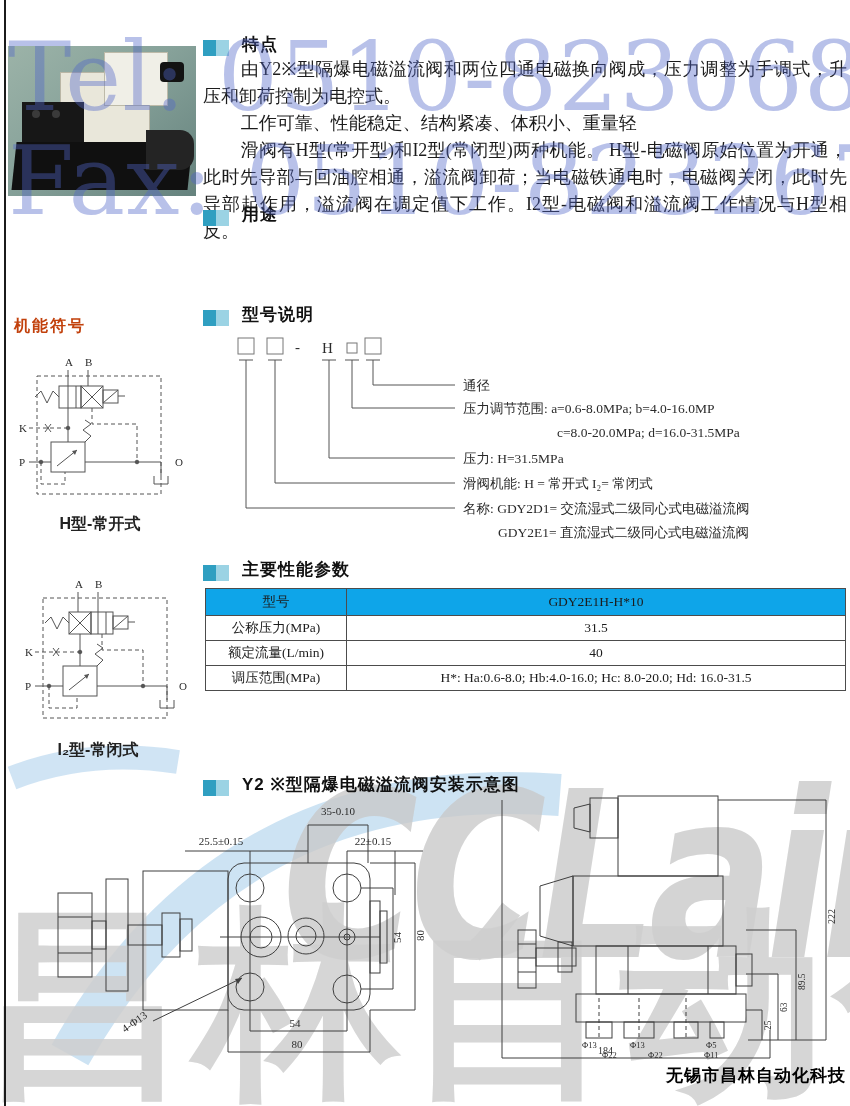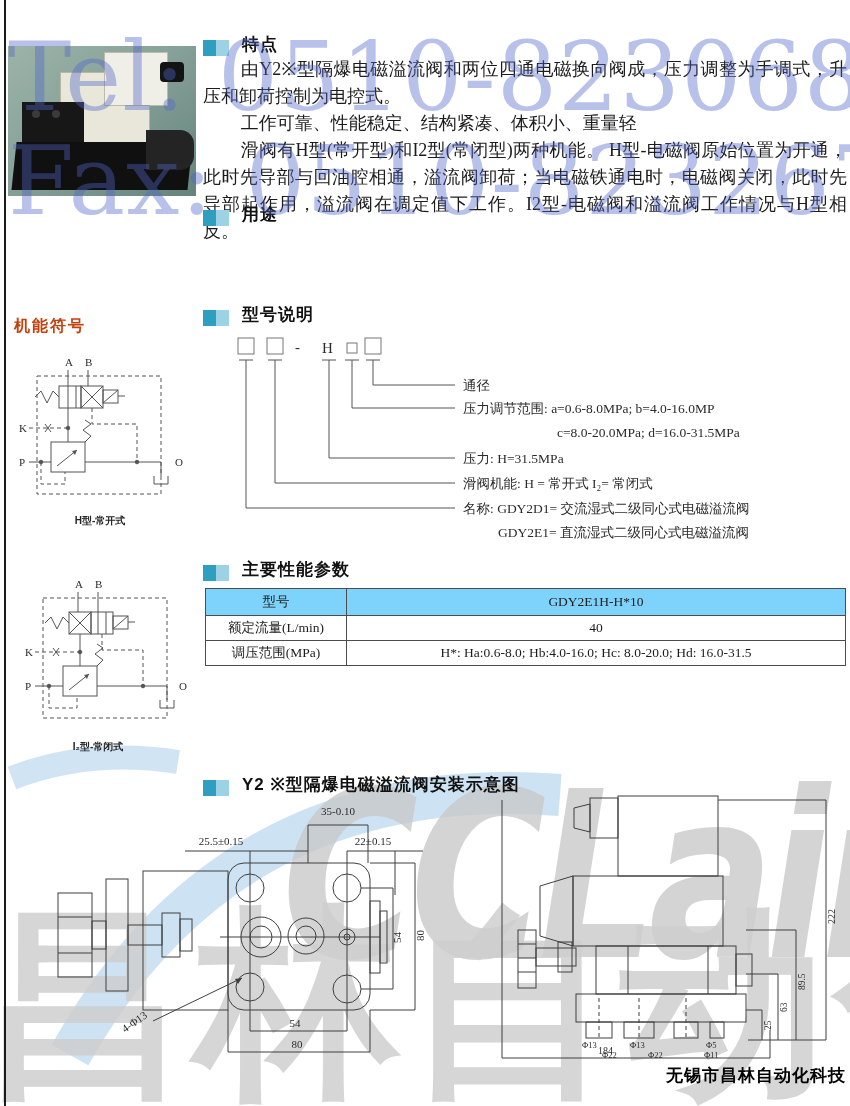--- a/index.html
+++ b/index.html
@@ -26,26 +26,26 @@
              color:#111;letter-spacing:1px;}
   
   .para{position:absolute;z-index:10;font-size:18px;line-height:27px;text-align:justify;color:#1c1c1c;}
   .para p{margin:0;text-indent:2.1em;}
   .plain-label{position:absolute;z-index:10;font-weight:bold;font-size:16px;color:#c2410c;
                font-family:"Liberation Sans",sans-serif;letter-spacing:2px;}
   
   table.params{position:absolute;z-index:10;left:205px;top:588px;width:641px;
                border-collapse:collapse;font-size:13.5px;color:#1c1c1c;}
   table.params th,table.params td{border:1px solid #4c4c4c;text-align:center;padding:0;height:24px;}
-  table.params th{background:#7dd3fc;font-weight:normal;height:26px;}
+  table.params th{background:#0ea5e9;font-weight:normal;height:26px;}
   table.params td:first-child,table.params th:first-child{width:140px;}
   
   svg{position:absolute;z-index:10;overflow:visible;}
   svg text{font-family:"Liberation Serif","DejaVu Serif",serif;fill:#2b2b2b;}
-  .cap{position:absolute;z-index:10;font-size:10px;font-weight:600;color:#222;text-align:center;
+  .cap{position:absolute;z-index:10;font-size:16px;font-weight:600;color:#222;text-align:center;
        font-family:"Liberation Sans",sans-serif;}
   .company{position:absolute;z-index:30;left:600px;top:1064px;width:246px;text-align:right;
            font:bold 17px "Liberation Sans",sans-serif;color:#000;letter-spacing:1px;}
   .leftline{position:absolute;z-index:20;left:4px;top:0;width:2px;height:1106px;background:#1b1b1b;}
   
   .photo{position:absolute;z-index:10;left:8px;top:46px;width:188px;height:150px;overflow:hidden;
          background:linear-gradient(140deg,#9cb3a8 0%,#87a29a 45%,#65827d 100%);}
   .photo div{position:absolute;}
 </style>
 </head>
@@ -217,20 +217,24 @@
       </span>
     <span class="sec-title">主要性能参数</span>
   </div>
   <table class="params">
     <tbody>
         <tr>
       <th>型号</th>
       <th>GDY2E1H-H*10</th>
     </tr>
     <tr>
+      <td>公称压力(MPa)</td>
+      <td>31.5</td>
+    </tr>
+    <tr>
       <td>额定流量(L/min)</td>
       <td>40</td>
     </tr>
     <tr>
       <td>调压范围(MPa)</td>
       <td>H*: Ha:0.6-8.0;   Hb:4.0-16.0;   Hc: 8.0-20.0;   Hd: 16.0-31.5</td>
     </tr>
   </tbody>
     </table>
 

